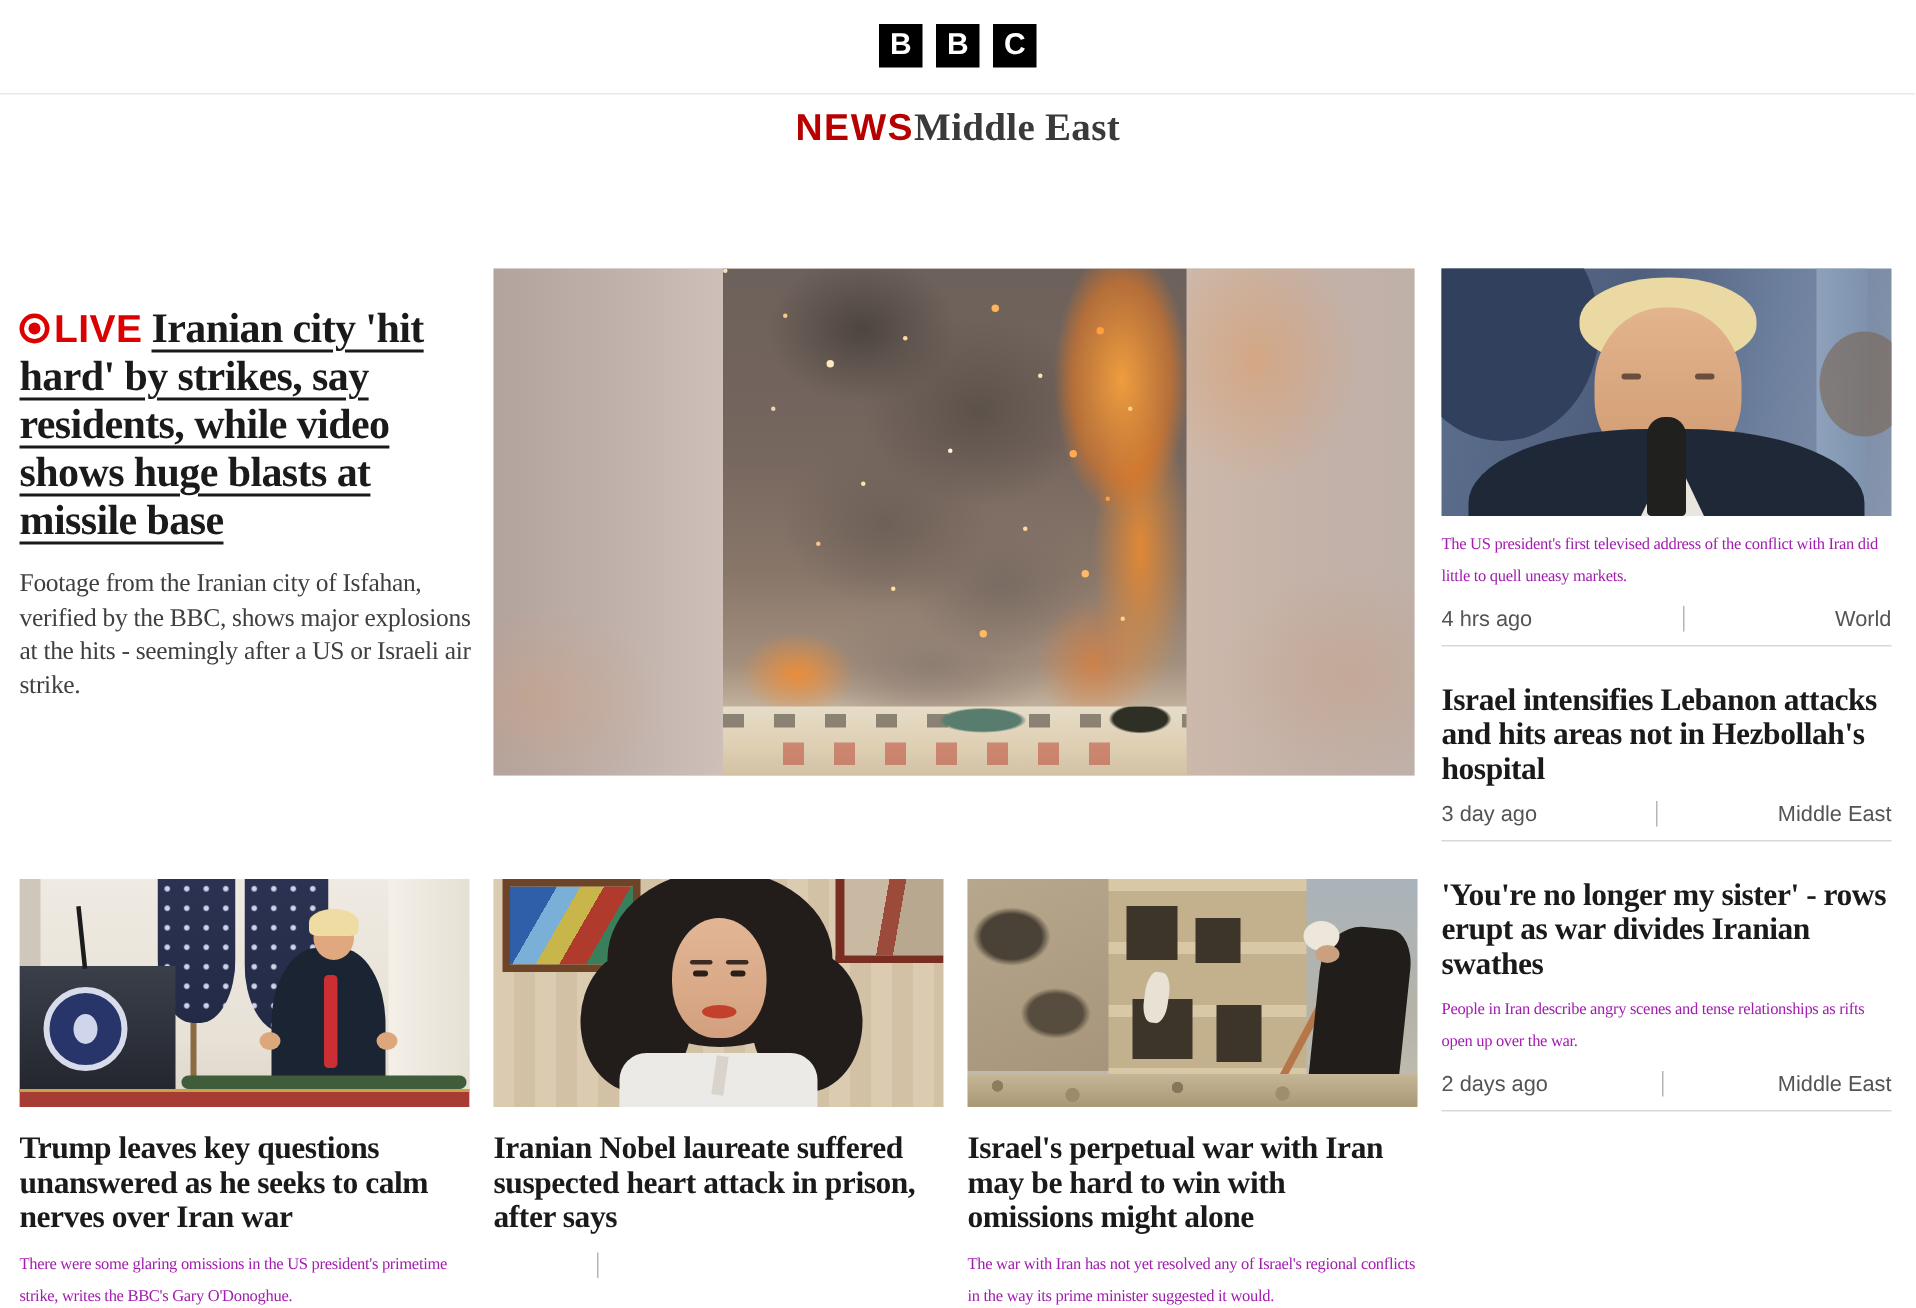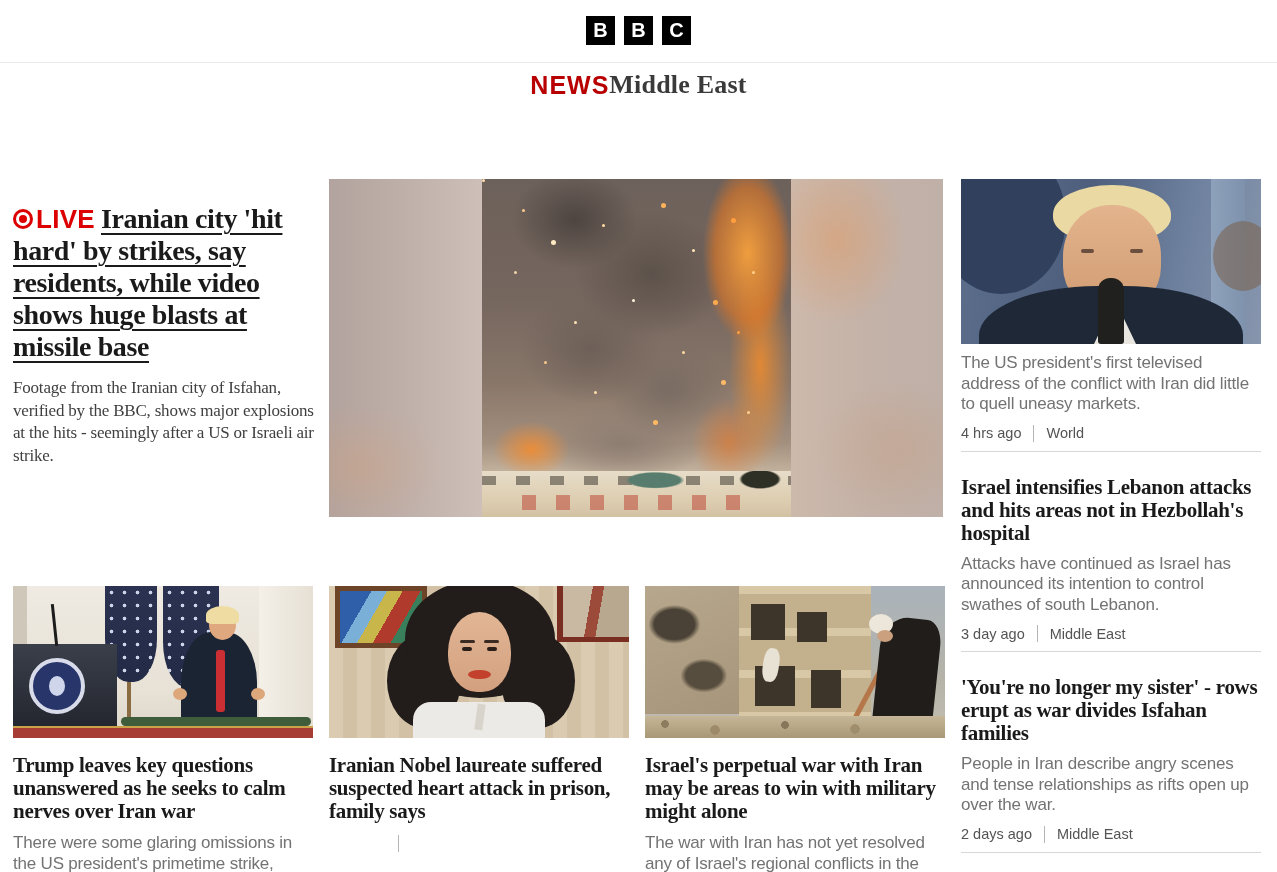--- a/index.html
+++ b/index.html
@@ -25,21 +25,21 @@
   .live-icon { display:inline-block; width:20px; height:20px; border:3px solid #dc0000; border-radius:50%; position:relative; vertical-align:-1px; }
   .live-icon i { position:absolute; left:3px; top:3px; width:8px; height:8px; background:#dc0000; border-radius:50%; }
   .live-label { font-family:"Liberation Sans",sans-serif; font-weight:800; font-size:26px; color:#dc0000; letter-spacing:.3px; margin:0 6px 0 3px; }
   .live-link { text-decoration:underline; text-decoration-thickness:2px; text-underline-offset:5px; text-decoration-color:#1a1a1a; }
   .live-summary { margin-top:14px; font-family:"Liberation Serif","DejaVu Serif",serif; font-size:17px; line-height:22.5px;
                   letter-spacing:-.2px; color:#3f3f3f; }
 
   
   .headline { font-family:"Liberation Serif","DejaVu Serif",serif; font-weight:700; font-size:21px; line-height:23px;
               letter-spacing:-.3px; color:#1a1a1a; cursor:pointer; }
-  .summary { font-family:Liberation Sans, sans-serif; font-size:17px; line-height:20.5px; letter-spacing:-.2px; color:#737373; }
+  .summary { font-family:Liberation Serif, serif; font-size:11px; line-height:20.5px; letter-spacing:-.2px; color:#a21caf; }
   .meta { display:flex; align-items:center; font-size:14.5px; color:#545454; }
   .meta-sep { width:1px; height:17px; background:#b5b5b5; margin:0 12px; }
   .meta-cat { cursor:pointer; }
 
   
   .hero { position:absolute; left:316px; top:0; width:614px; height:338px; overflow:hidden; background:#c5b6b0; cursor:pointer; }
   .hero-side-left { position:absolute; left:0; top:0; width:153px; height:100%;
     background: radial-gradient(ellipse 120px 90px at 20% 85%, rgba(214,160,120,.35), transparent 70%),
                 linear-gradient(90deg,#b2a39e 0%,#c0b1ab 55%,#cec0b8 100%); }
   .hero-side-right { position:absolute; right:0; top:0; width:152px; height:100%;
@@ -74,21 +74,21 @@
     background-size:100% 100%,100% 100%,240px 15px,100% 9px,100% 100%;
     background-position:0 0,0 0,30px 24px,0 5px,0 0;
     background-repeat:no-repeat; }
 
   
   .col-right { position:absolute; left:948px; top:0; width:300px; }
   .r-item { padding-bottom:9px; border-bottom:1px solid #d8d8d8; }
   .r-item + .r-item { padding-top:11px; }
   .r-item .headline { margin-top:13px; }
   .r-item .summary { margin-top:9px; }
-  .r-item .meta { margin-top:10px; }
+  .r-item .meta { margin-top:10px;justify-content:space-between; }
   .r-img { position:relative; width:300px; height:165px; overflow:hidden; cursor:pointer;
     background:linear-gradient(100deg,#5c6f8d 0%,#4e5f7d 40%,#6c7f9d 70%,#8796ad 100%); }
 
   
   .t-drape { position:absolute; left:-25px; top:-35px; width:130px; height:150px; background:#31405c; border-radius:50%; }
   .t-column { position:absolute; right:16px; top:0; width:34px; height:100%; background:linear-gradient(90deg,#93a6c0,#7f93ae); opacity:.85; }
   .t-blur { position:absolute; right:-12px; top:42px; width:60px; height:70px; background:#7a6452; border-radius:50%; opacity:.6; }
   .t-hair { position:absolute; left:92px; top:6px; width:118px; height:58px; background:#ead9a2; border-radius:50% 50% 45% 45%; }
   .t-face { position:absolute; left:102px; top:26px; width:98px; height:106px; background:linear-gradient(180deg,#e3b48d,#d09b72); border-radius:48% 48% 42% 42%; }
   .t-eye { position:absolute; width:13px; height:4px; background:#6b4f3e; border-radius:2px; top:44px; }
@@ -214,30 +214,29 @@
       <div class="summary">The US president's first televised address of the conflict with Iran did little to quell uneasy markets.</div>
       <div class="meta">
         <span>4 hrs ago</span>
         <span class="meta-sep"></span>
         <span class="meta-cat">World</span>
       </div>
     </div>
 
     <div class="r-item">
       <div class="headline">Israel intensifies Lebanon attacks and hits areas not in Hezbollah's hospital</div>
-      <div class="summary">Attacks have continued as Israel has announced its intention to control swathes of south Lebanon.</div>
       <div class="meta">
         <span>3 day ago</span>
         <span class="meta-sep"></span>
         <span class="meta-cat">Middle East</span>
       </div>
     </div>
 
     <div class="r-item">
-      <div class="headline">'You're no longer my sister' - rows erupt as war divides Isfahan families</div>
+      <div class="headline">'You're no longer my sister' - rows erupt as war divides Iranian swathes</div>
       <div class="summary">People in Iran describe angry scenes and tense relationships as rifts open up over the war.</div>
       <div class="meta">
         <span>2 days ago</span>
         <span class="meta-sep"></span>
         <span class="meta-cat">Middle East</span>
       </div>
     </div>
 
   </div>
 
@@ -285,21 +284,21 @@
           <span class="c2-brow" style="left:12px;"></span>
           <span class="c2-brow" style="right:12px;"></span>
           <span class="c2-eye" style="left:14px;"></span>
           <span class="c2-eye" style="right:14px;"></span>
           <span class="c2-lips"></span>
         </div>
         <div class="c2-shirt">
           <span class="c2-collar"></span>
         </div>
       </div>
-      <div class="headline">Iranian Nobel laureate suffered suspected heart attack in prison, family says</div>
+      <div class="headline">Iranian Nobel laureate suffered suspected heart attack in prison, after says</div>
       <div class="meta">
         <span class="meta-time-empty"></span>
         <span class="meta-sep"></span>
       </div>
     </div>
 
     <div class="card">
       <div class="card-img c3">
         <div class="c3-ruin-left"></div>
         <div class="c3-building">
@@ -308,21 +307,21 @@
           <span class="c3-cavity" style="left:16px; top:80px; width:40px; height:40px;"></span>
           <span class="c3-cavity" style="left:72px; top:84px; width:30px; height:38px;"></span>
         </div>
         <div class="c3-cloth"></div>
         <div class="c3-broom"></div>
         <div class="c3-man"></div>
         <div class="c3-turban"></div>
         <div class="c3-facepatch"></div>
         <div class="c3-rubble"></div>
       </div>
-      <div class="headline">Israel's perpetual war with Iran may be areas to win with military might alone</div>
+      <div class="headline">Israel's perpetual war with Iran may be hard to win with omissions might alone</div>
       <div class="summary">The war with Iran has not yet resolved any of Israel's regional conflicts in the way its prime minister suggested it would.</div>
       <div class="meta">
         <span class="meta-time-empty"></span>
         <span class="meta-sep"></span>
       </div>
     </div>
 
   </div>
 </div>
 

